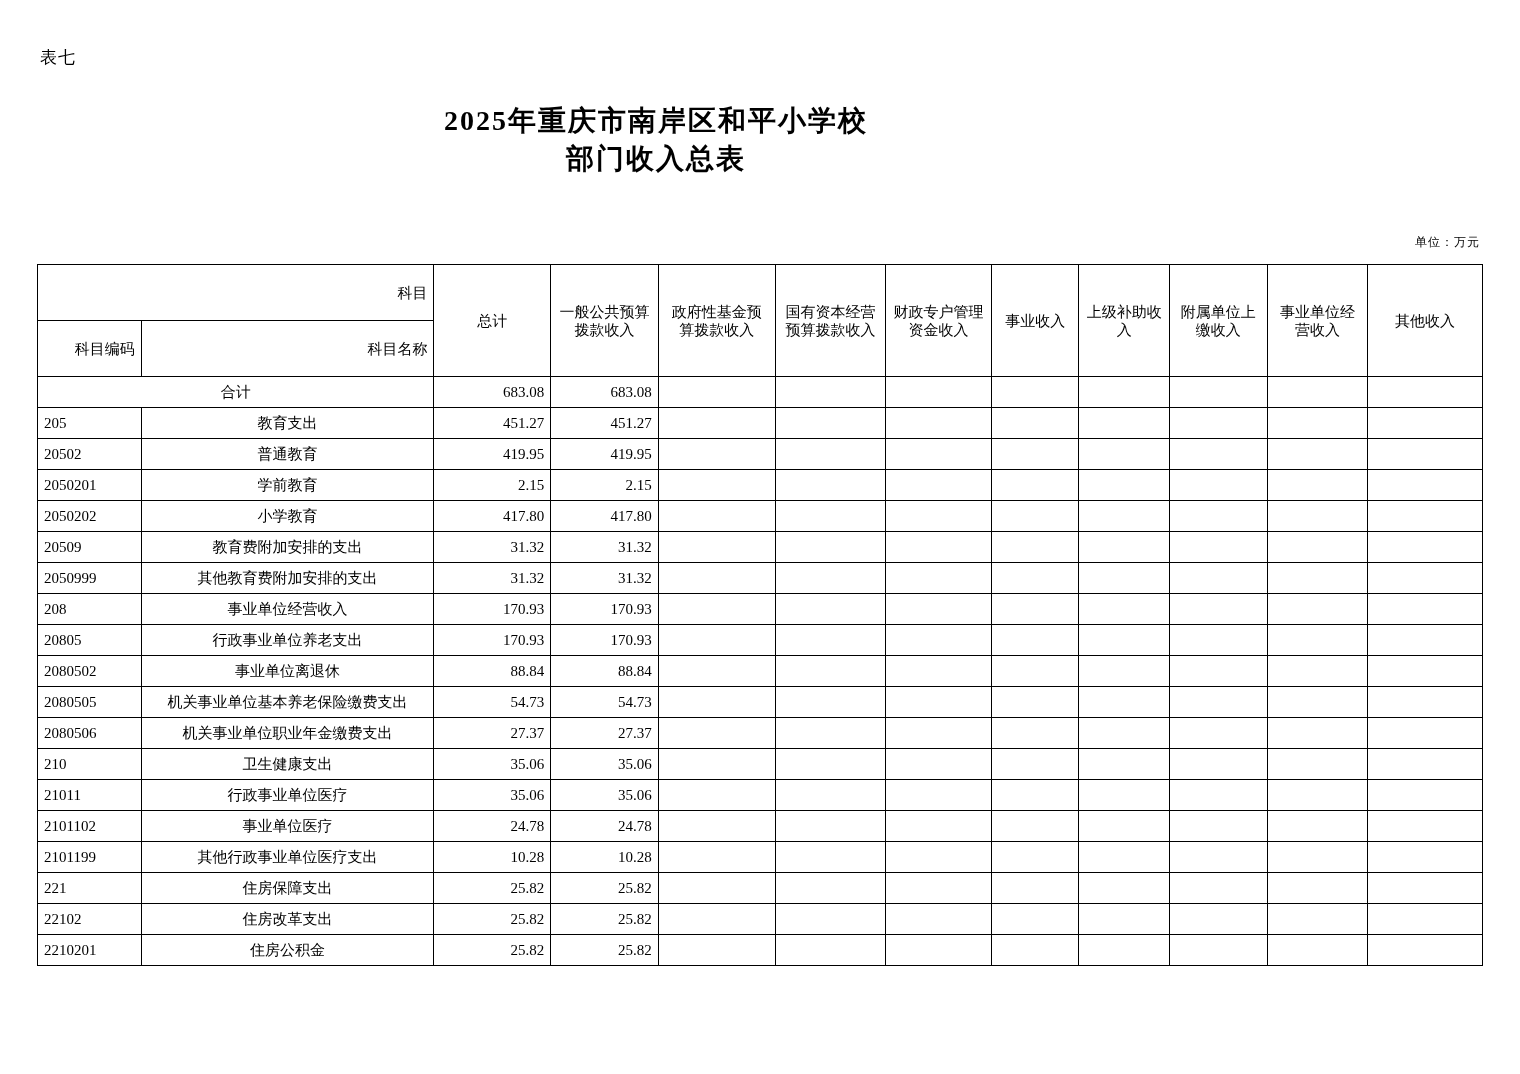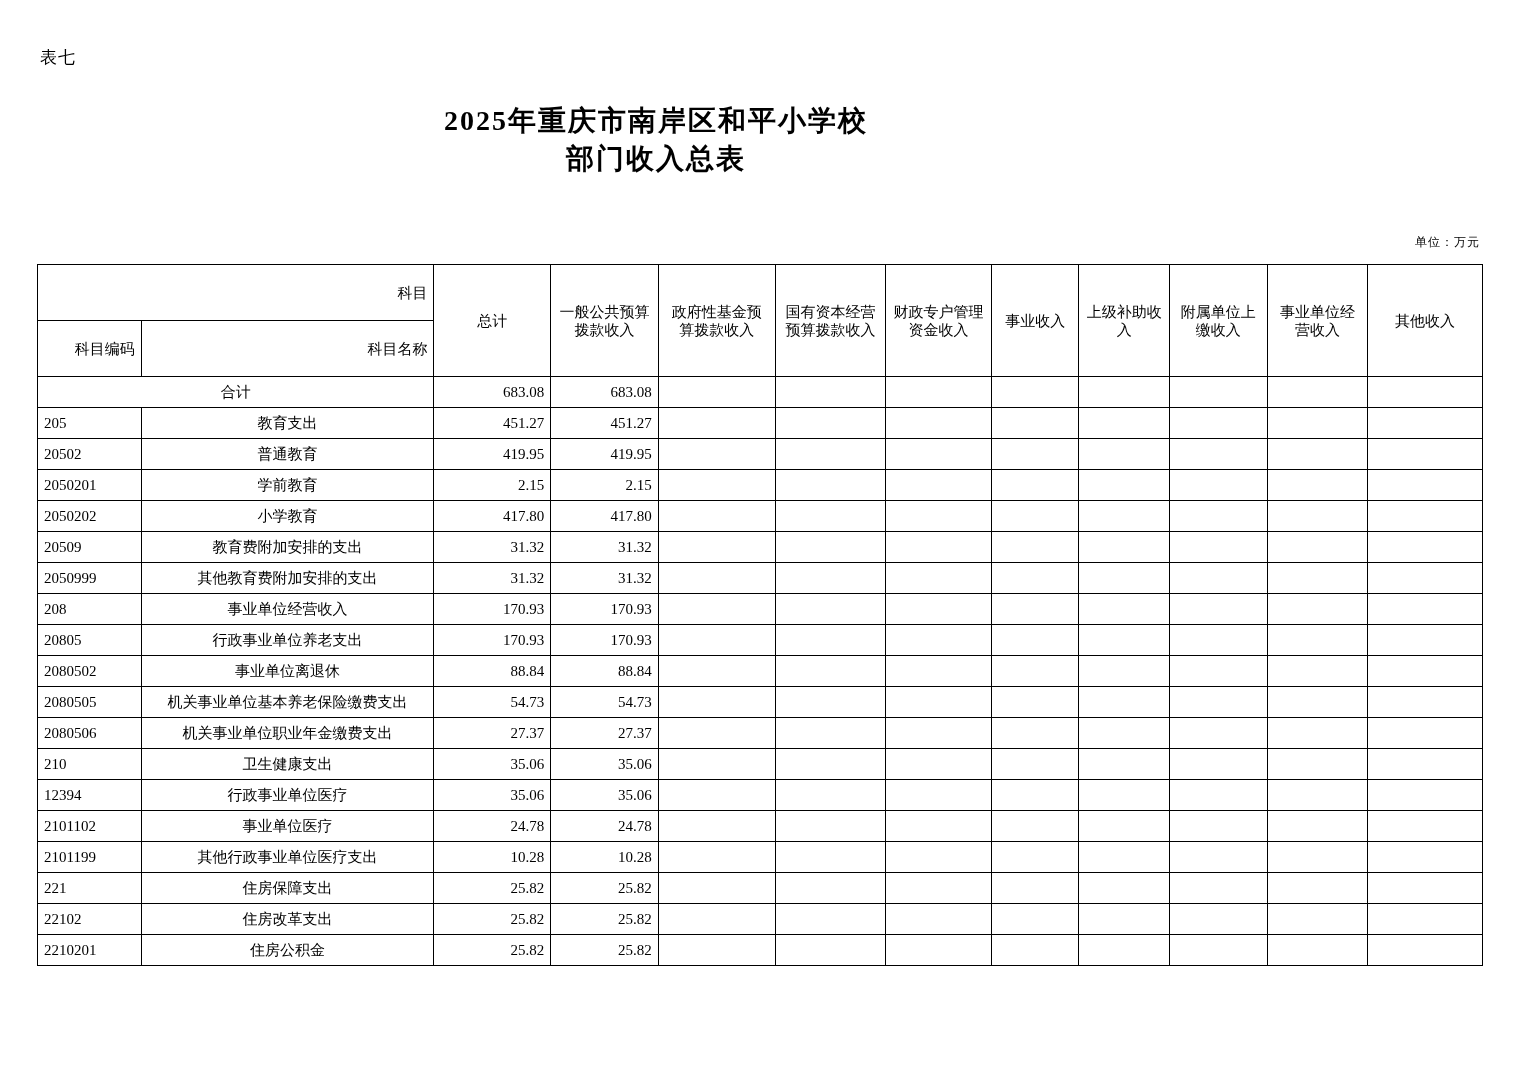--- a/index.html
+++ b/index.html
@@ -336,21 +336,21 @@
           <td class="row-cell num"></td>
           <td class="row-cell num"></td>
           <td class="row-cell num"></td>
           <td class="row-cell num"></td>
           <td class="row-cell num"></td>
           <td class="row-cell num"></td>
           <td class="row-cell num"></td>
           <td class="row-cell num"></td>
         </tr>
         <tr>
-          <td class="row-cell code code-ind-1">12394</td>
+          <td class="row-cell code code-ind-1">21011</td>
           <td class="row-cell name indent-1">行政事业单位医疗</td>
           <td class="row-cell num">35.06</td>
           <td class="row-cell num">35.06</td>
           <td class="row-cell num"></td>
           <td class="row-cell num"></td>
           <td class="row-cell num"></td>
           <td class="row-cell num"></td>
           <td class="row-cell num"></td>
           <td class="row-cell num"></td>
           <td class="row-cell num"></td>

